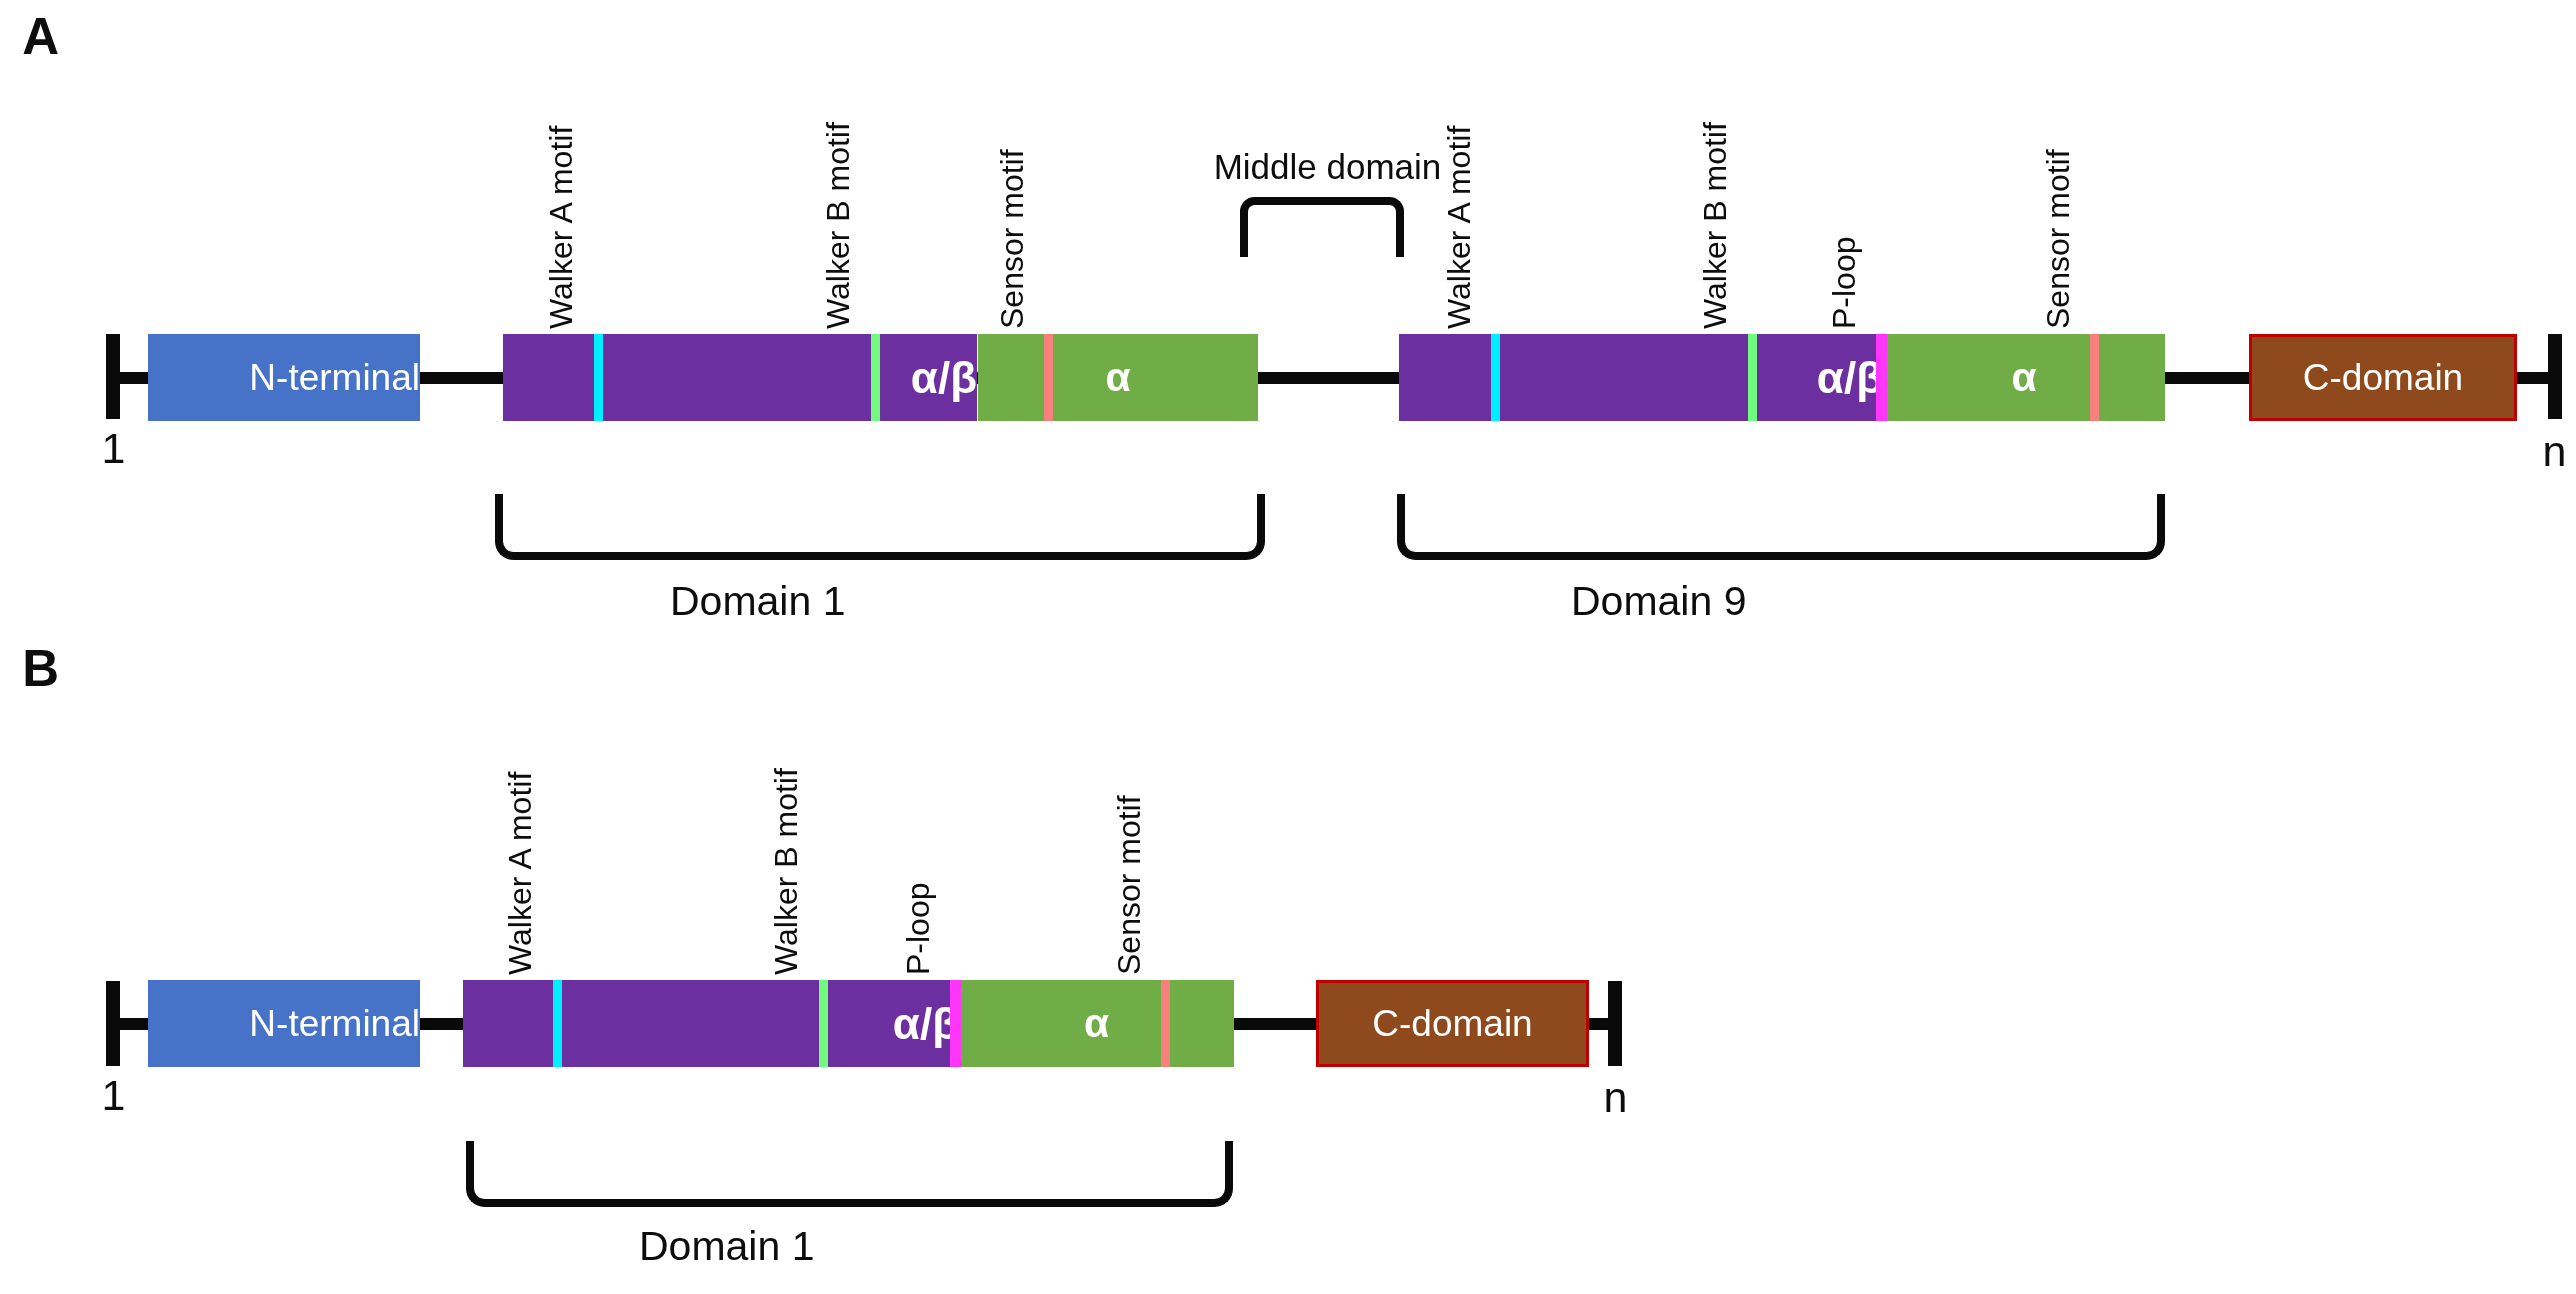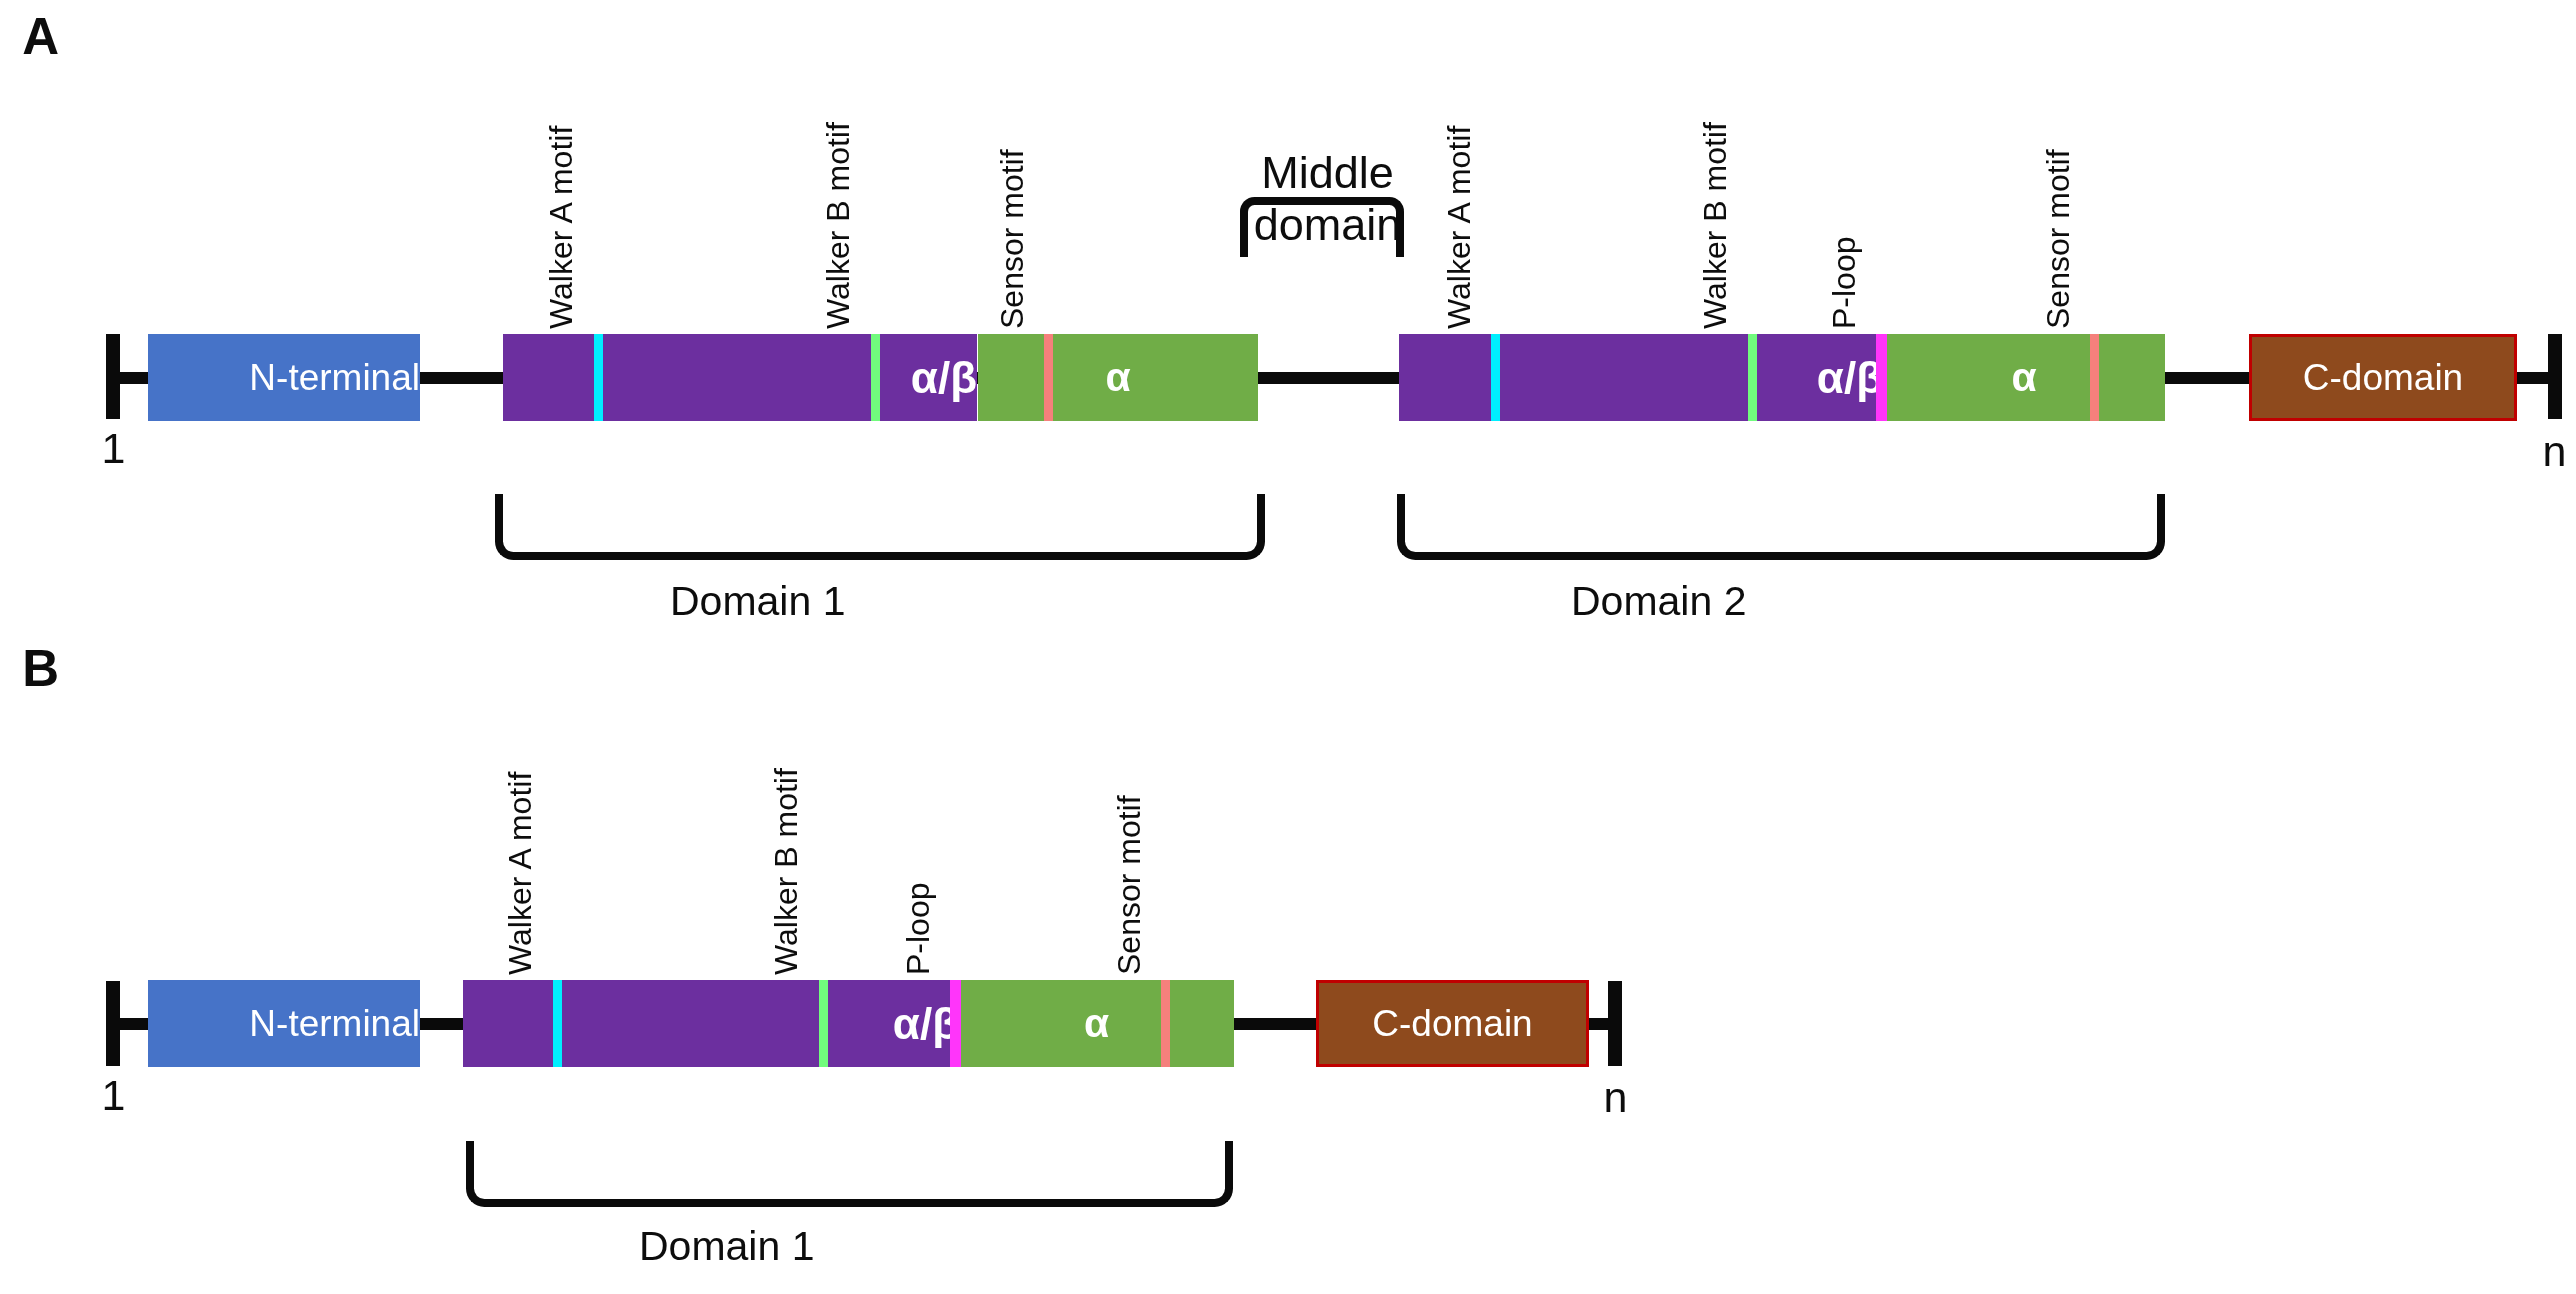--- a/index.html
+++ b/index.html
@@ -24,21 +24,21 @@
   .tick.walker-b{background:var(--walker_b);}
   .tick.p-loop{background:var(--p_loop);width:10.5px;}
   .tick.sensor{background:var(--sensor);}
   .vlabel{
     transform-origin:0 100%;transform:rotate(-90deg);
     white-space:nowrap;font-size:32px;line-height:37px;height:37px;color:var(--text);
   }
   .bracket-down{box-sizing:border-box;border:8.5px solid var(--backbone);border-bottom:none;border-radius:14.5px 14.5px 0 0;}
   .brace-up{box-sizing:border-box;border:8.5px solid var(--backbone);border-top:none;border-radius:0 0 18.4px 18.4px;}
   .caption{font-size:41px;color:var(--text);width:420px;}
-  .mid-label{font-size:45px;color:var(--text);text-align:center;width:289px;}
+  .mid-label{font-size:35px;color:var(--text);text-align:center;width:289px;}
 </style>
 </head>
 <body>
 
 <div class="canvas">
 
   <div class="abs panel-letter" style="left:22.3px;top:6.6px;">A</div>
 
   <div class="abs backbone" style="left:112px;top:372px;width:2449px;"></div>
 
@@ -87,21 +87,21 @@
   <div class="abs vlabel" style="left:1734px;top:292px;">Walker B motif</div>
   <div class="abs vlabel" style="left:1863px;top:292px;">P-loop</div>
   <div class="abs vlabel" style="left:2077px;top:292px;">Sensor motif</div>
 
   <div class="abs mid-label" style="left:1183px;top:147px;">Middle domain</div>
   <div class="abs bracket-down" style="left:1240px;top:197px;width:164px;height:60px;"></div>
 
   <div class="abs brace-up" style="left:495px;top:494px;width:770px;height:66px;"></div>
   <div class="abs brace-up" style="left:1397px;top:494px;width:768px;height:66px;"></div>
   <div class="abs caption" style="left:670px;top:578px;">Domain 1</div>
-  <div class="abs caption" style="left:1571px;top:578px;">Domain 2</div>
+  <div class="abs caption" style="left:1571px;top:578px;">Domain 9</div>
 
   <div class="abs panel-letter" style="left:22.3px;top:639px;">B</div>
 
   <div class="abs backbone" style="left:112px;top:1018px;width:1508px;"></div>
 
   <div class="abs termbar" style="left:106px;top:981px;"></div>
   <div class="abs termbar" style="left:1608px;top:981px;"></div>
 
   <div class="abs resnum" style="left:87px;top:1071px;">1</div>
   <div class="abs resnum" style="left:1589px;top:1073px;">n</div>

